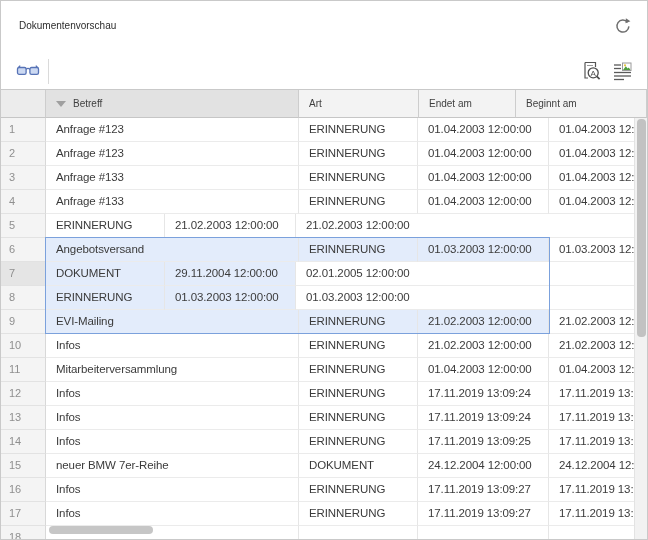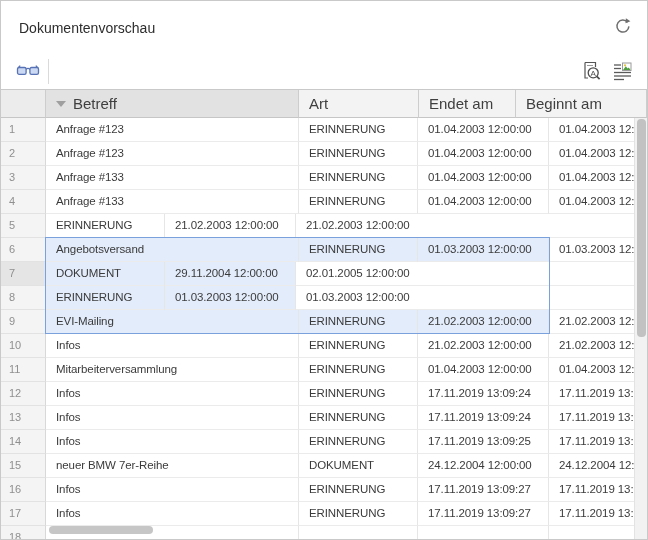--- a/index.html
+++ b/index.html
@@ -1,29 +1,29 @@
 <!DOCTYPE html>
 <html><head>
 <meta charset="utf-8">
 <style>
   html,body{margin:0;padding:0;background:#fff;}
   *{box-sizing:border-box;}
   .panel{position:relative;width:648px;height:540px;background:#fff;border:1px solid #c9c9c9;
          font-family:"Liberation Sans",sans-serif;overflow:hidden;}
-  .title{position:absolute;left:18px;top:19px;font-size:14px;color:#2d2d2d;}
+  .title{position:absolute;left:18px;top:19px;font-size:10px;color:#2d2d2d;}
   .refresh-btn{position:absolute;right:14px;top:15px;width:20px;height:20px;cursor:pointer;}
   .tool-glasses{position:absolute;left:14px;top:60px;width:26px;height:18px;cursor:pointer;}
   .tool-sep{position:absolute;left:47px;top:58px;width:1px;height:25px;background:#dadada;}
   .tool-preview{position:absolute;right:45px;top:60px;width:21px;height:21px;cursor:pointer;}
   .tool-image{position:absolute;right:14px;top:60px;width:21px;height:21px;cursor:pointer;}
 
   .grid{position:absolute;left:0;right:0;top:88px;bottom:0;border-top:1px solid #c9c9c9;}
   .ghead{position:absolute;top:0;left:0;right:0;height:28px;display:flex;}
   .hcell{border-right:1px solid #cdcdcd;border-bottom:1px solid #c6c6c6;background:#f3f3f3;
-         display:flex;align-items:center;gap:7px;padding-left:10px;font-size:15px;color:#3f3f3f;
+         display:flex;align-items:center;gap:7px;padding-left:10px;font-size:10px;color:#3f3f3f;
          white-space:nowrap;overflow:hidden;}
   .hcell.sorted{background:#e2e2e2;}
   .hcorner{width:45px;background:#ececec;border-right:1px solid #cdcdcd;border-bottom:1px solid #c6c6c6;}
   .sort-tri{width:0;height:0;border-left:5px solid transparent;border-right:5px solid transparent;
             border-top:6px solid #9f9f9f;display:inline-block;}
   .h-betreff{width:253px;} .h-art{width:120px;} .h-beginnt{width:131px;} .h-endet{flex:1;}
 
   .gbody{position:absolute;top:28px;left:0;right:0;bottom:0;overflow:hidden;}
   .row{display:flex;height:24px;}
   .cell{border-right:1px solid #e6e6e6;border-bottom:1px solid #ebebeb;background:#fff;

